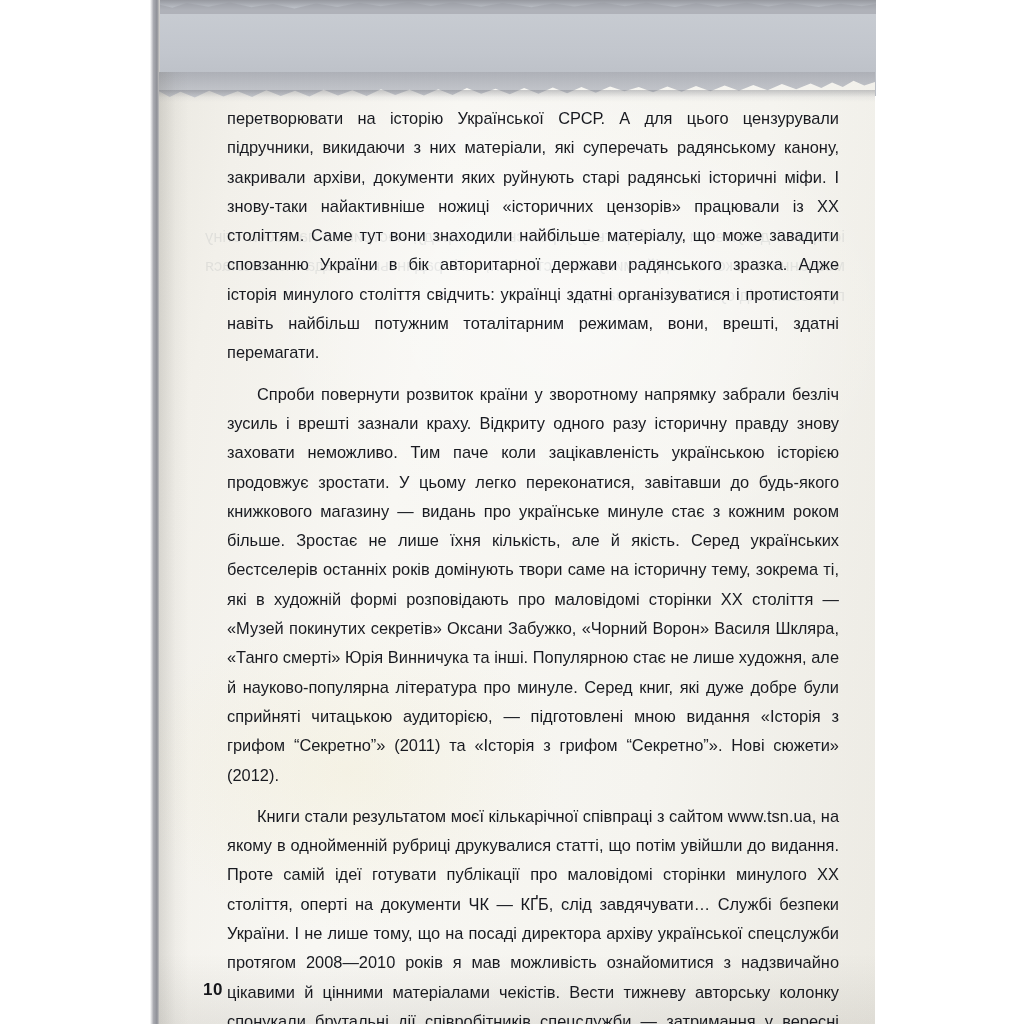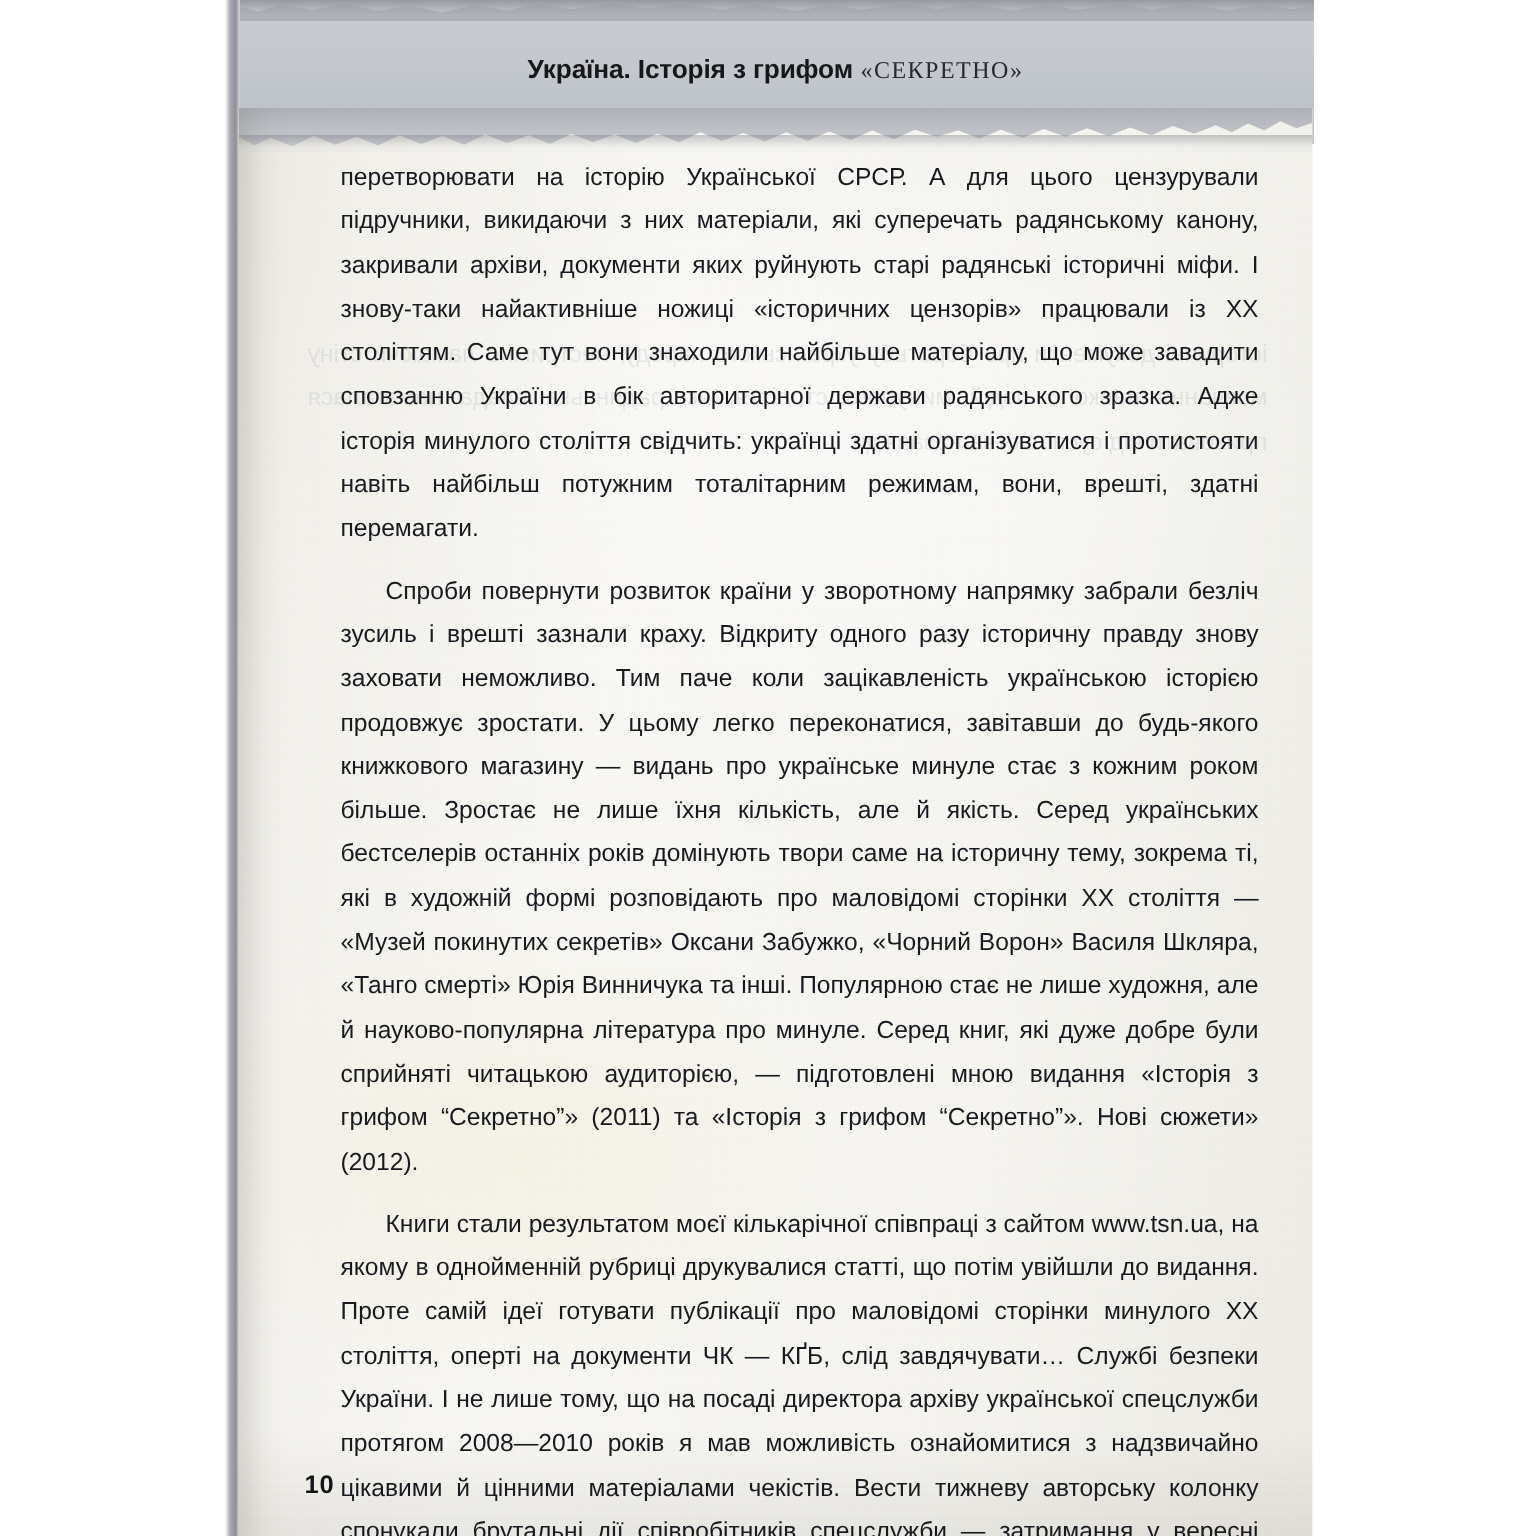--- a/index.html
+++ b/index.html
@@ -217,23 +217,20 @@
 <body>
 
 <div id="page-root">
 
   <div class="backdrop-grey"></div>
   <div class="backdrop-grey-shadowtop"></div>
   <div class="torn-top-edge"></div>
 
   <div class="gutter-stripe"></div>
 
-  <div class="running-header">
-    <span class="header-main">Україна. Історія з грифом</span><span class="header-secret">«СЕКРЕТНО»</span>
-  </div>
 
   <div class="page-sheet">
 
     <div class="torn-page-edge"></div>
     <div class="torn-page-shade"></div>
     <div class="binding-shade"></div>
     <div class="bottom-shade"></div>
 
     <div class="showthrough">історичні документи про боротьбу українського народу, нестримно ламаючи стіну мовчання навколо подій минулого століття, які радянська влада намагалася приховати від суспільства назавжди</div>
 

